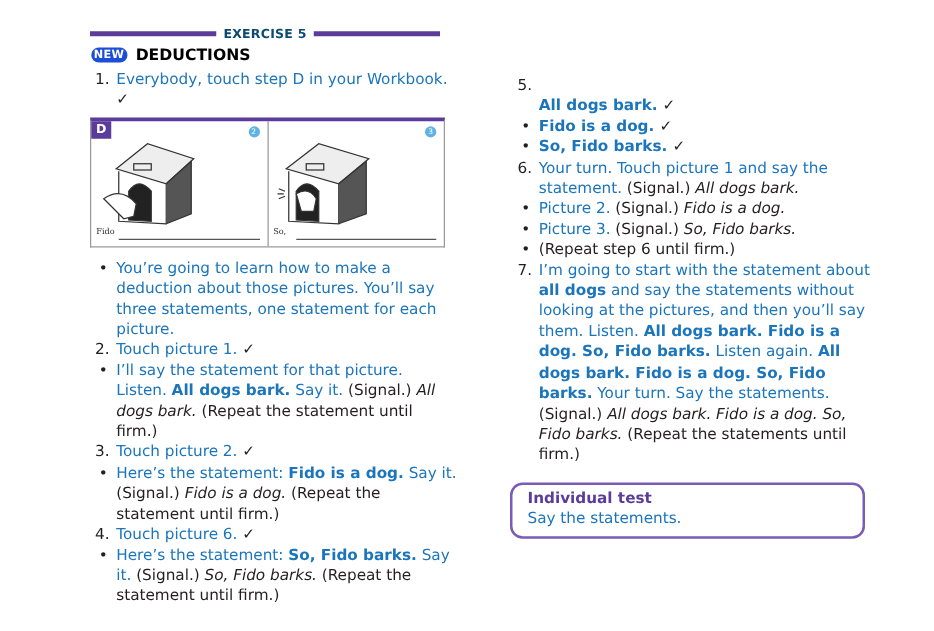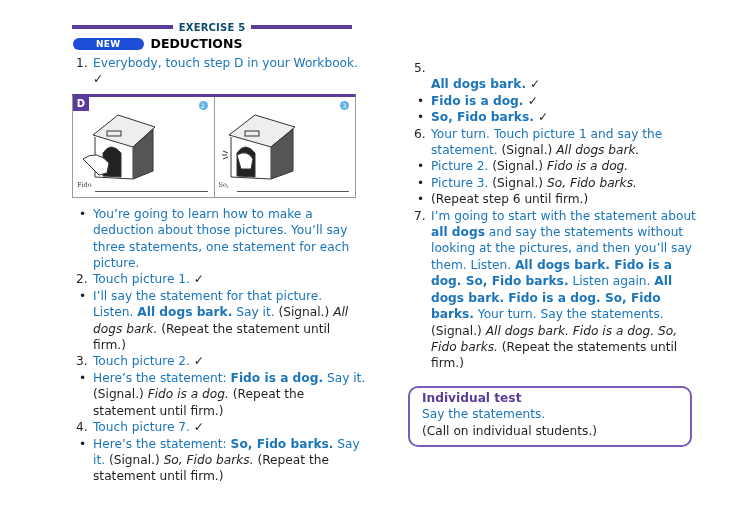--- a/index.html
+++ b/index.html
@@ -10,21 +10,21 @@
     .ital { font-style: italic; }
     .blk { color: #231f20; }
 
     .ex-header { position: absolute; left: 72px; top: 19px; width: 280px; height: 16px;
                  display: flex; align-items: center; }
     .ex-rule { flex: 1; height: 4px; background: #5b3c9a; }
     .ex-title { color: #0c4a6e; font-weight: bold; font-size: 10px; padding: 0 6px; letter-spacing: 0.2px; }
 
     .ded { position: absolute; left: 73px; top: 36px; display: flex; align-items: center; }
     .new-badge { background: #1d4ed8; color: #fff; font-weight: bold; font-size: 9px;
-                 padding: 1px 23px; border-radius: 7px; margin-right: 7px; letter-spacing: 0.3px; }
+                 padding: 1px 2px; border-radius: 7px; margin-right: 7px; letter-spacing: 0.3px; }
     .ded-title { color: #000000; font-weight: bold; font-size: 12.5px; }
 
     .col { position: absolute; line-height: 16.4px; }
     .col-left { left: 76px; top: 55px; width: 290px; }
     .col-right { left: 414px; top: 60px; width: 290px; }
     .item { position: relative; padding-left: 17px; }
     .item .marker { position: absolute; left: 0; top: 0; }
     .bul .marker { left: 3px; }
 
     .figure { position: relative; margin: 6px 0 8px -4px; width: 282px; height: 100px;
@@ -115,21 +115,21 @@
     <span class="marker blk">3.</span>
     <span>Touch picture 2.</span>
     <span class="blk">✓</span>
   </div>
   <div class="item bul blue">
     <span class="marker blk">•</span>
     <span>Here’s the statement: </span><span class="bold">Fido is a dog.</span><span> Say it.</span><span class="blk"> (Signal.) </span><span class="blk ital">Fido is a dog.</span><span class="blk"> (Repeat the statement until firm.)</span>
   </div>
   <div class="item blue">
     <span class="marker blk">4.</span>
-    <span>Touch picture 7.</span>
+    <span>Touch picture 6.</span>
     <span class="blk">✓</span>
   </div>
   <div class="item bul blue">
     <span class="marker blk">•</span>
     <span>Here’s the statement: </span><span class="bold">So, Fido barks.</span><span> Say it.</span><span class="blk"> (Signal.) </span><span class="blk ital">So, Fido barks.</span><span class="blk"> (Repeat the statement until firm.)</span>
   </div>
 </div>
 
 <div class="col col-right">
   <div class="item blue">
@@ -165,15 +165,14 @@
     <span>(Repeat step 6 until firm.)</span>
   </div>
   <div class="item blue">
     <span class="marker blk">7.</span>
     <span>I’m going to start with the statement about </span><span class="bold">all dogs</span><span> and say the statements without looking at the pictures, and then you’ll say them. Listen. </span><span class="bold">All dogs bark. Fido is a dog. So, Fido barks.</span><span> Listen again. </span><span class="bold">All dogs bark. Fido is a dog. So, Fido barks.</span><span> Your turn. Say the statements.</span><span class="blk"> (Signal.) </span><span class="blk ital">All dogs bark. Fido is a dog. So, Fido barks.</span><span class="blk"> (Repeat the statements until firm.)</span>
   </div>
 
   <div class="test-box">
     <div class="test-title">Individual test</div>
     <div class="blue">Say the statements.</div>
-    <div class="blk">(Call on individual students.)</div>
   </div>
 </div>
 
 </body></html>

